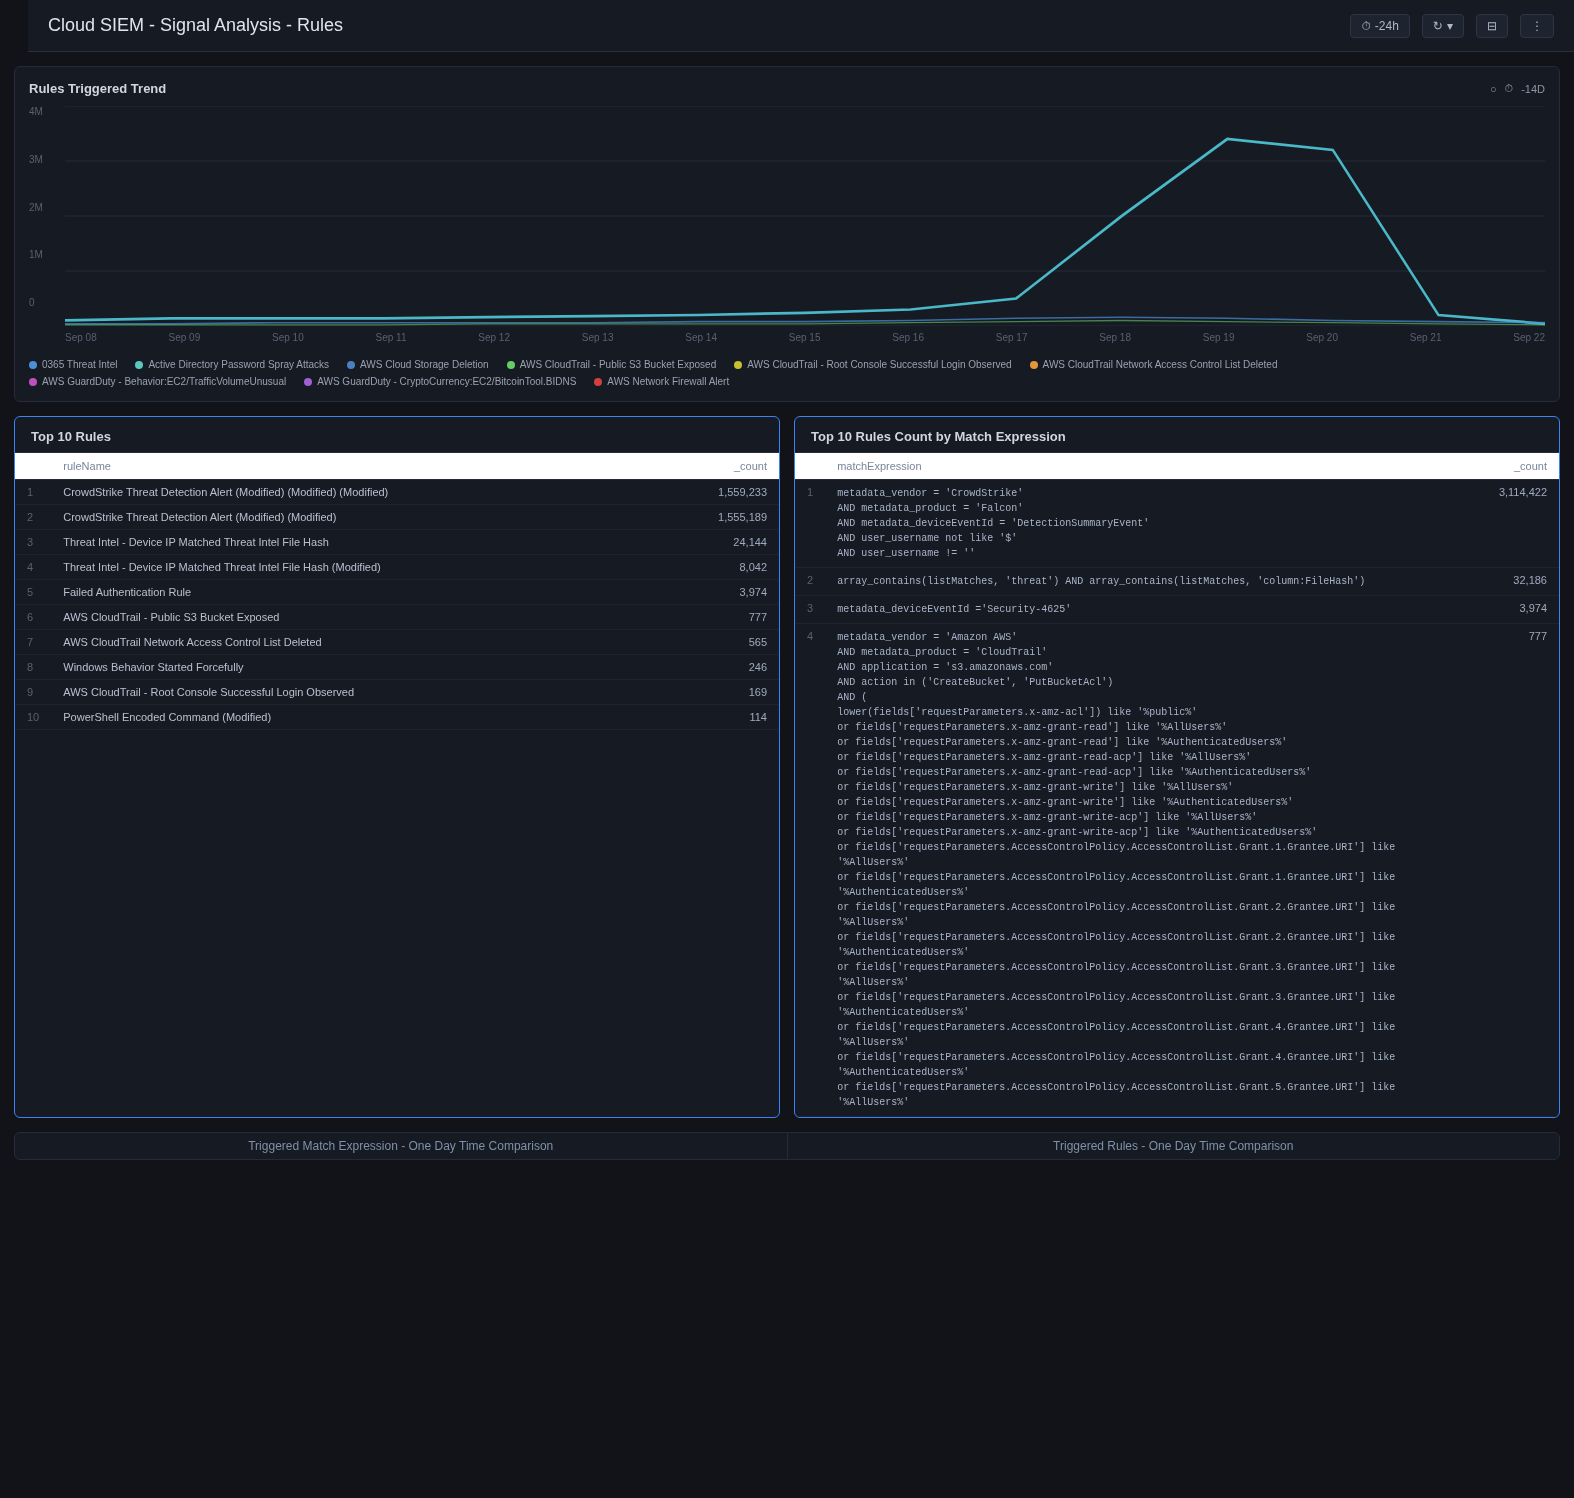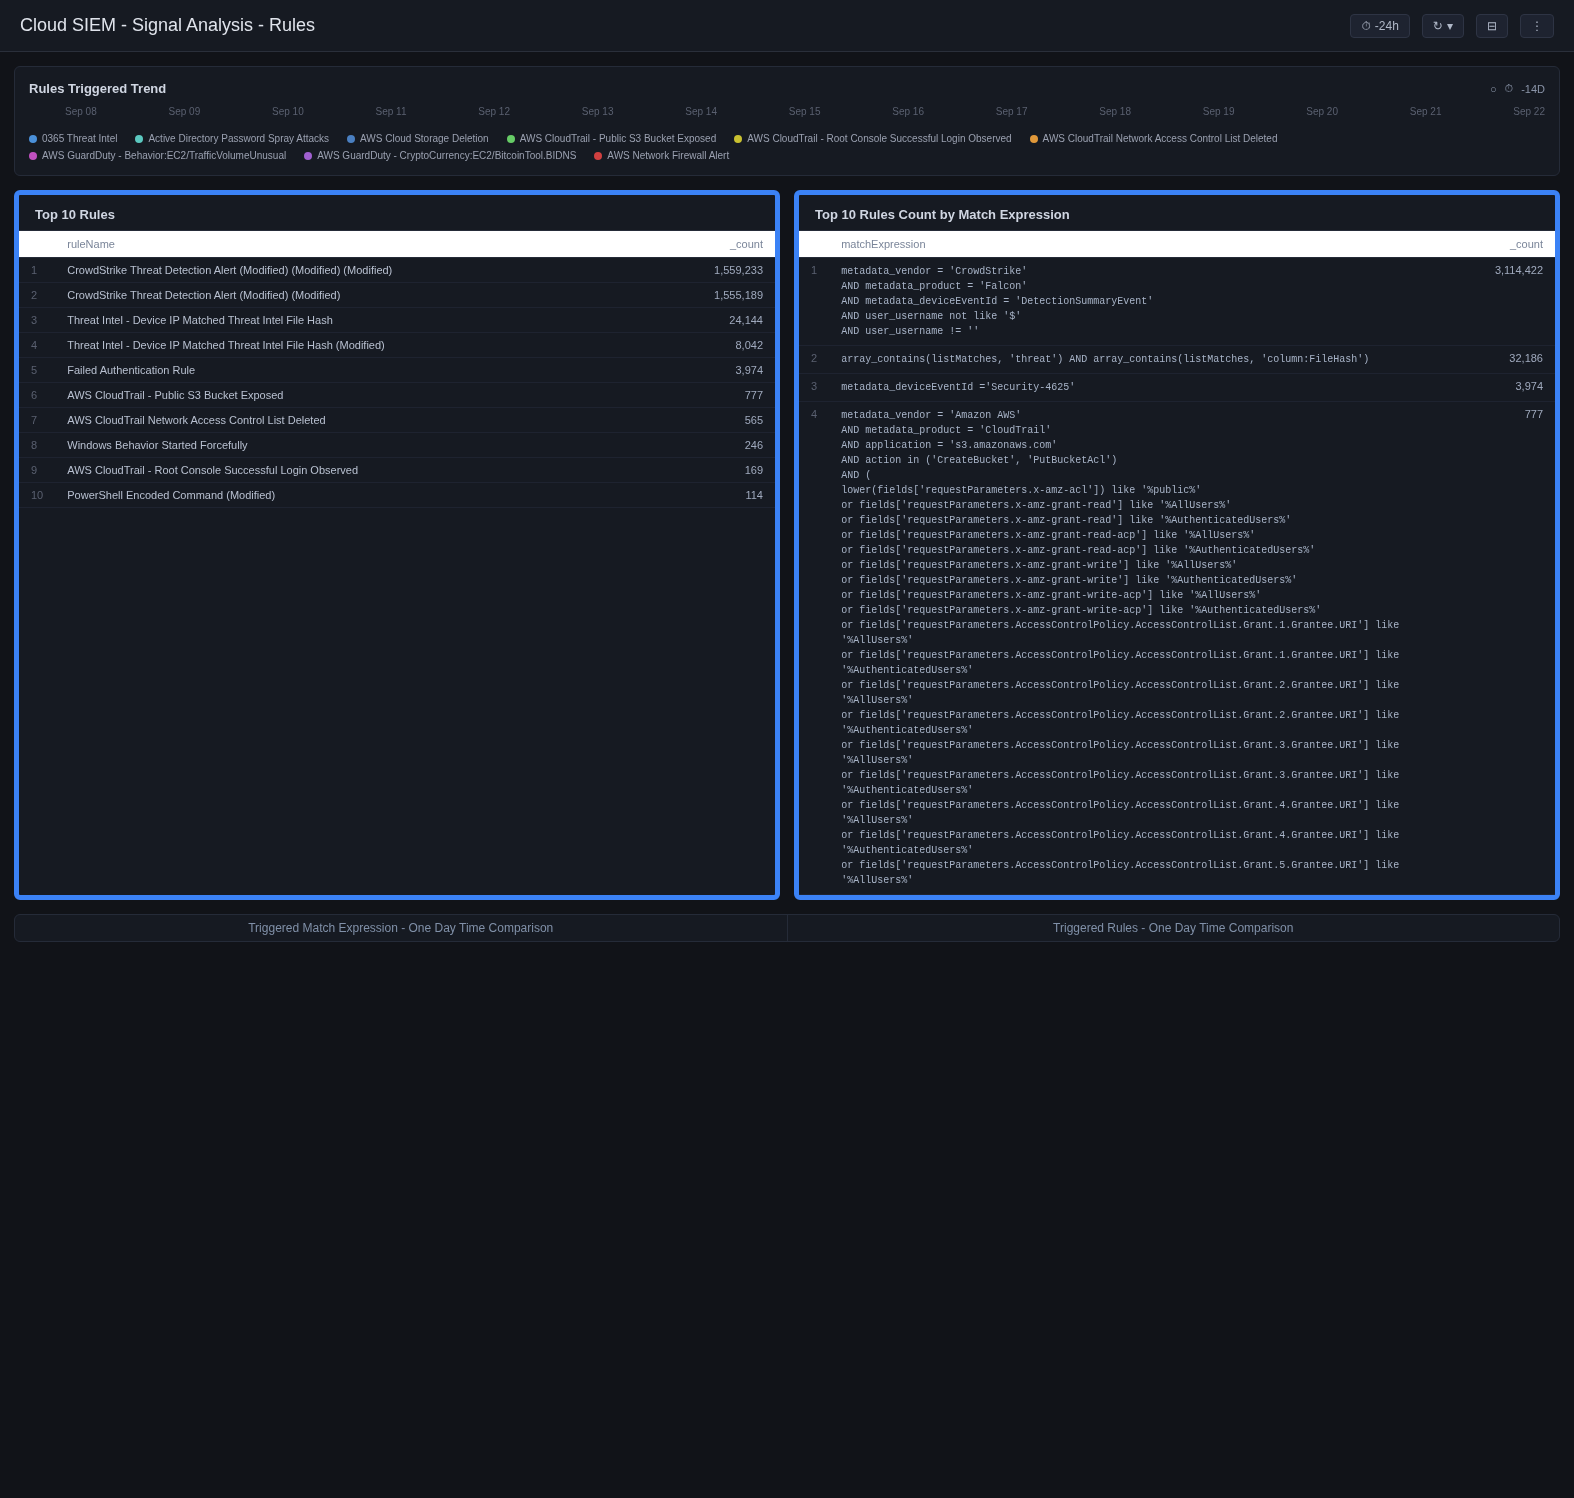--- a/index.html
+++ b/index.html
@@ -12,20 +12,21 @@
       min-height: 1498px;
     }
     .app-header {
       display: flex;
       align-items: center;
       justify-content: space-between;
       background: #161a22;
       border-bottom: 1px solid #2a2f3a;
       padding: 10px 20px;
       height: 52px;
+      margin-left: 28px;
     }
     .app-title {
       font-size: 18px;
       font-weight: 400;
       color: #e0e4ec;
     }
     .header-controls {
       display: flex;
       align-items: center;
       gap: 12px;
@@ -122,21 +123,21 @@
       border-radius: 50%;
       flex-shrink: 0;
     }
     
     .tables-row {
       display: flex;
       gap: 14px;
     }
     .table-panel {
       background: #161a22;
-      border: 5px solid #3b82f6;
+      border: 1px solid #3b82f6;
       border-radius: 6px;
       flex: 1;
       overflow: hidden;
       display: flex;
       flex-direction: column;
     }
     .table-panel-title {
       padding: 12px 16px 8px;
       font-size: 13px;
       font-weight: 600;
@@ -235,20 +236,42 @@
   <div class="chart-panel">
     <div class="panel-header">
       <span class="panel-title">Rules Triggered Trend</span>
       <div class="panel-controls">
         <span>○</span>
         <span>⏱</span>
         <span>-14D</span>
       </div>
     </div>
 
+    <div class="chart-area">
+      <div class="y-axis-labels">
+        <span>4M</span>
+        <span>3M</span>
+        <span>2M</span>
+        <span>1M</span>
+        <span>0</span>
+      </div>
+      <svg class="chart-svg" viewBox="0 0 1500 200" preserveAspectRatio="none" style="padding-left:36px;">
+
+        <line x1="0" y1="0" x2="1500" y2="0" stroke="#252b38" stroke-width="1"></line>
+        <line x1="0" y1="50" x2="1500" y2="50" stroke="#252b38" stroke-width="1"></line>
+        <line x1="0" y1="100" x2="1500" y2="100" stroke="#252b38" stroke-width="1"></line>
+        <line x1="0" y1="150" x2="1500" y2="150" stroke="#252b38" stroke-width="1"></line>
+        <line x1="0" y1="200" x2="1500" y2="200" stroke="#252b38" stroke-width="1"></line>
+
+        <polyline points="0,195 107,193 214,193 321,193 428,192 535,191 642,190 750,188 857,185 964,175 1071,100 1178,30 1285,40 1392,190 1500,198" fill="none" stroke="#4ab8c8" stroke-width="2.5"></polyline>
+
+        <polyline points="0,198 107,198 214,197 321,197 428,197 535,197 642,196 750,196 857,195 964,193 1071,192 1178,193 1285,195 1392,196 1500,197" fill="none" stroke="#4a90d9" stroke-width="1.5" opacity="0.7"></polyline>
+        <polyline points="0,199 107,199 214,199 321,199 428,198 535,198 642,198 750,198 857,197 964,196 1071,195 1178,196 1285,197 1392,198 1500,199" fill="none" stroke="#66cc66" stroke-width="1.2" opacity="0.6"></polyline>
+      </svg>
+    </div>
 
     <div class="x-axis-labels">
       <span>Sep 08</span>
       <span>Sep 09</span>
       <span>Sep 10</span>
       <span>Sep 11</span>
       <span>Sep 12</span>
       <span>Sep 13</span>
       <span>Sep 14</span>
       <span>Sep 15</span>

